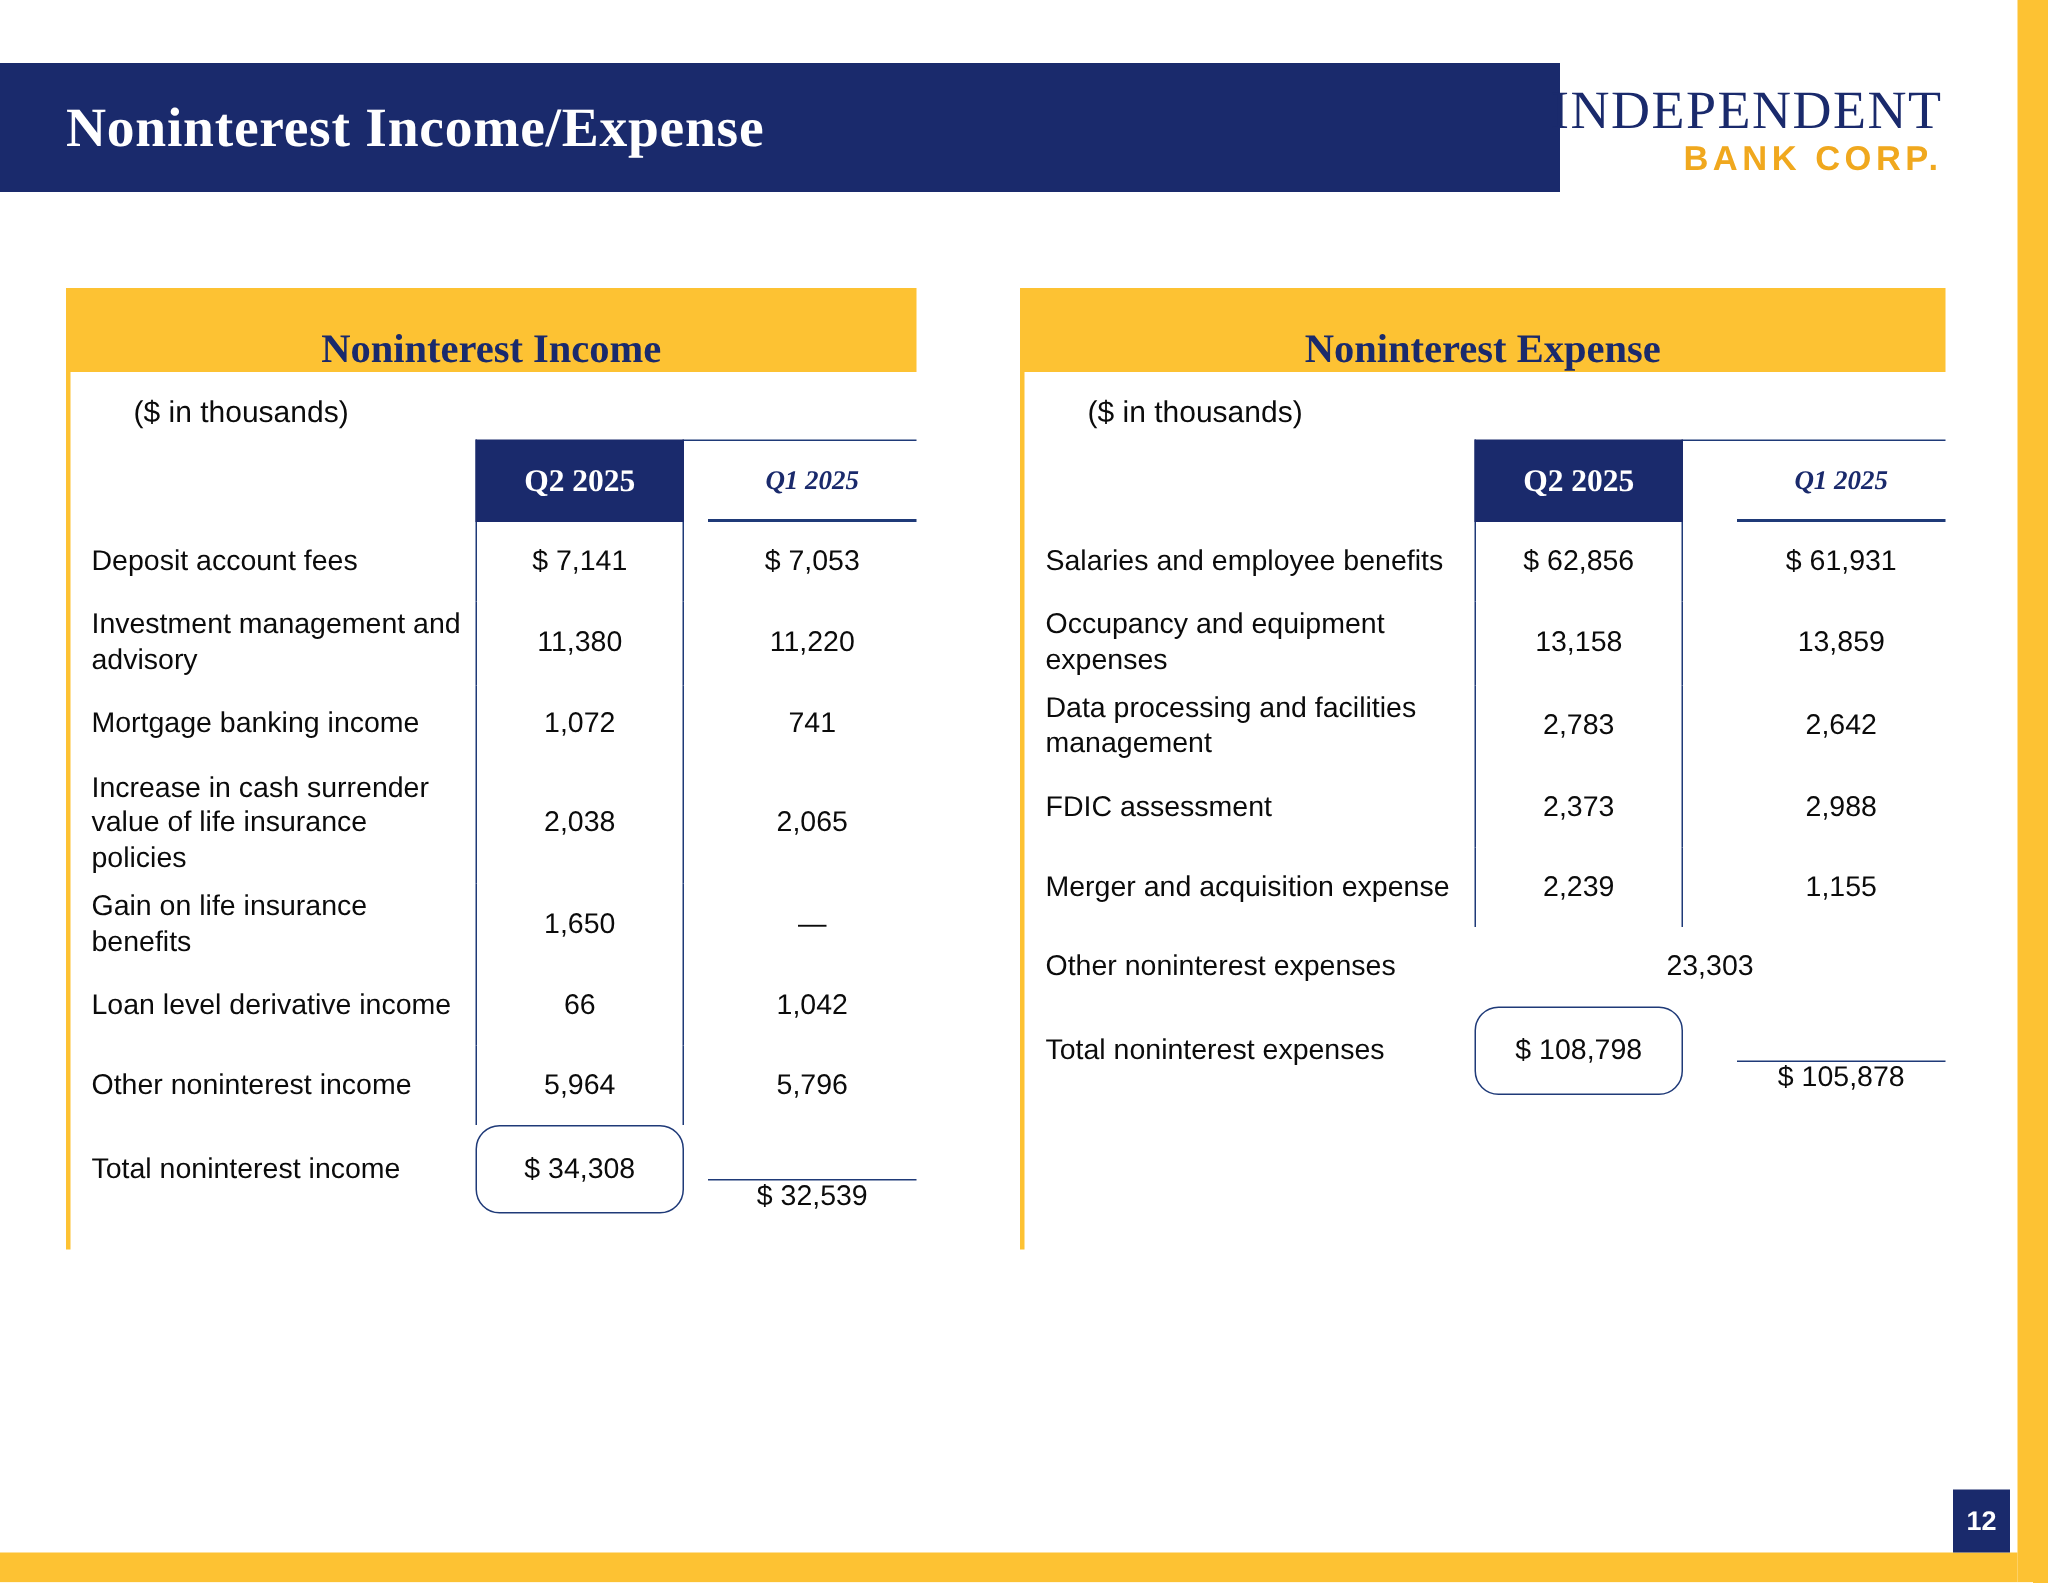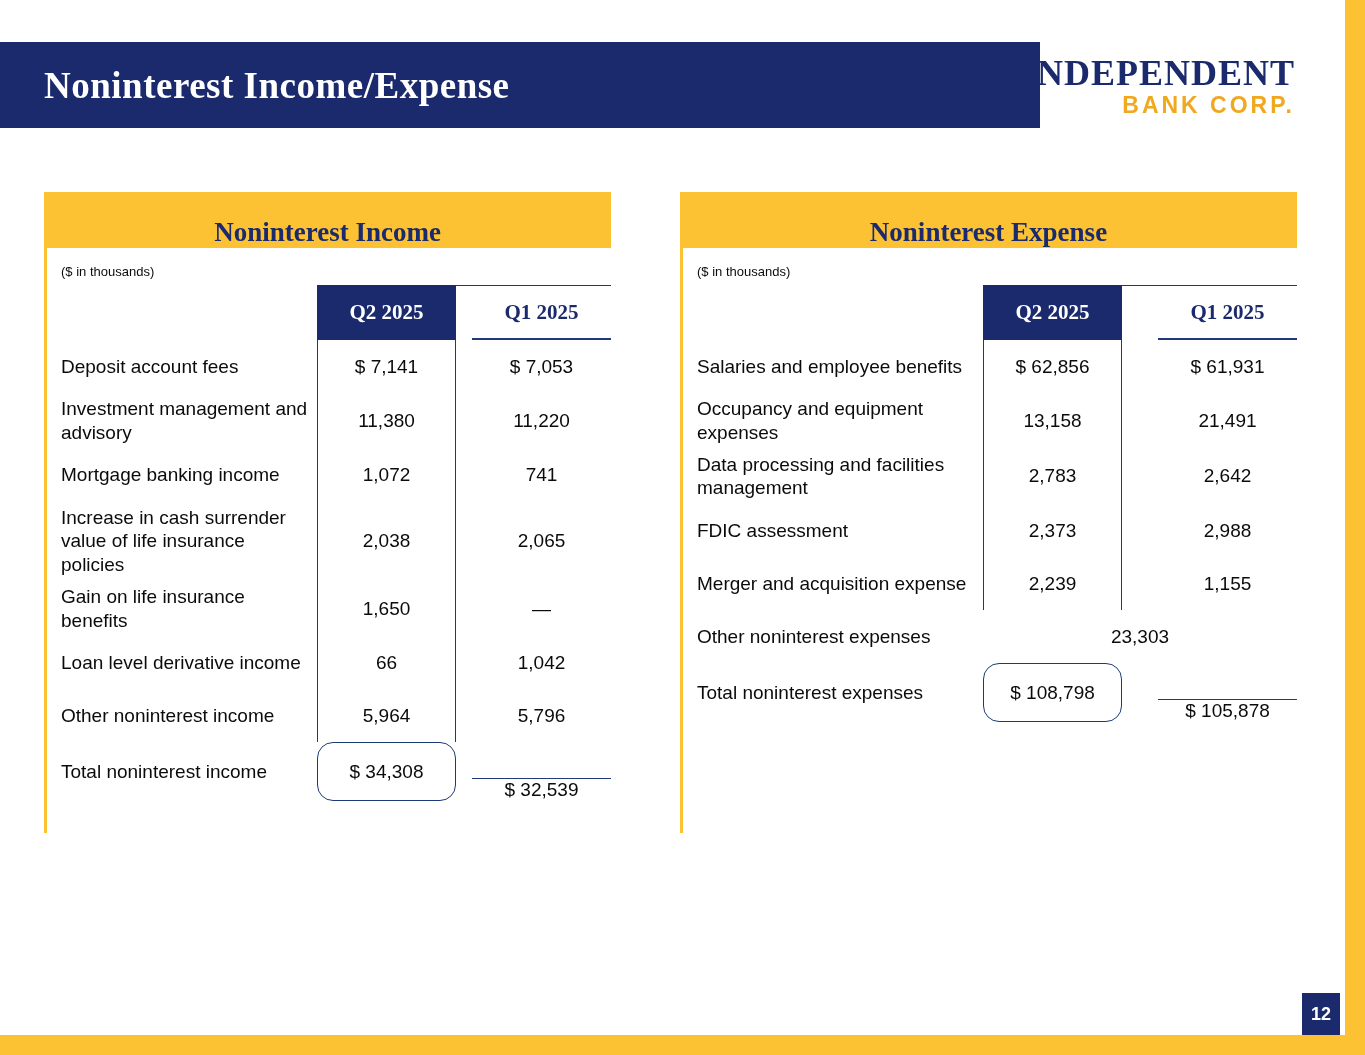--- a/index.html
+++ b/index.html
@@ -28,60 +28,60 @@
     background:var(--navy);display:flex;align-items:center;padding-left:44px;
   }
   .title-bar .title{
     color:#ffffff;font-family:"Liberation Serif", serif;
     font-weight:bold;font-size:37px;letter-spacing:.5px;
   }
 
   
   .logo{position:absolute;top:55px;right:70px;text-align:right;line-height:1.05;}
   .logo .l1{
-    font-family:"Liberation Serif", serif;font-weight:bold;
+    font-family:"Liberation Serif", serif;font-weight:normal;
     color:var(--navy);font-size:36px;letter-spacing:1px;margin-left:28px;
   }
   .logo .l2{
     color:var(--gold-logo);font-weight:bold;font-size:23px;letter-spacing:3px;
   }
 
   
   .table{position:absolute;top:192px;}
   .table.income{left:44px;width:567px;}
   .table.expense{left:680px;width:617px;}
 
   .banner{height:56px;background:var(--gold);display:flex;align-items:flex-end;justify-content:center;}
   .banner .banner-title{
     font-family:"Liberation Serif", serif;font-weight:bold;
     font-size:27px;color:var(--navy);
   }
 
   .tbody{border-left:3px solid var(--gold);min-height:585px;padding-top:6px;}
-  .units{font-size:13px;padding:10px 0 6px 14px;color:var(--text);}
+  .units{font-size:20px;padding:10px 0 6px 14px;color:var(--text);margin-left:28px;}
 
   .row{display:grid;}
   .income .row{grid-template-columns:1fr 139px 16px 139px;}
   .expense .row{grid-template-columns:1fr 139px 36px 139px;}
 
   .cell{display:flex;align-items:center;}
   .cell.label{padding:4px 8px 4px 14px;font-size:19px;line-height:1.25;}
   .cell.val{justify-content:center;font-size:19px;}
   .q2{border-left:1.5px solid var(--navy-line);border-right:1.5px solid var(--navy-line);}
 
   .row-header{height:55px;}
   .row-header .q2{
     background:var(--navy);color:#ffffff;
     font-family:"Liberation Serif", serif;font-weight:bold;font-size:21px;
     border-left:1.5px solid var(--navy);border-right:1.5px solid var(--navy);
   }
   .row-header .gap{border-top:1px solid var(--navy-line);}
   .row-header .q1{
-    color:var(--navy);font-family:"Liberation Serif", serif;font-weight:bold;font-size:21px;
-    border-top:1px solid var(--navy-line);border-bottom:2px solid var(--navy-line);
+    color:var(--navy);font-family:"Liberation Serif", serif;font-weight:bold;font-size:18px;
+    border-top:1px solid var(--navy-line);border-bottom:2px solid var(--navy-line);font-style:italic;
   }
 
   .data-row{min-height:53px;}
 
   .row-total{min-height:54px;}
   .row-total .q2{border-top:1.5px solid var(--navy-line);border-bottom:1.5px solid var(--navy-line);border-radius:16px;}
   .row-total .q1{border-top:1.5px solid var(--navy-line);margin-top:36px;}
 
   
   .page-badge{
@@ -198,21 +198,21 @@
         <div class="cell label">Salaries and employee benefits</div>
         <div class="cell val q2">$ 62,856</div>
         <div class="cell gap"></div>
         <div class="cell val q1">$ 61,931</div>
       </div>
 
       <div class="row data-row">
         <div class="cell label">Occupancy and equipment expenses</div>
         <div class="cell val q2">13,158</div>
         <div class="cell gap"></div>
-        <div class="cell val q1">21,491</div>
+        <div class="cell val q1">13,859</div>
       </div>
 
       <div class="row data-row">
         <div class="cell label">Data processing and facilities management</div>
         <div class="cell val q2">2,783</div>
         <div class="cell gap"></div>
         <div class="cell val q1">2,642</div>
       </div>
 
       <div class="row data-row">

